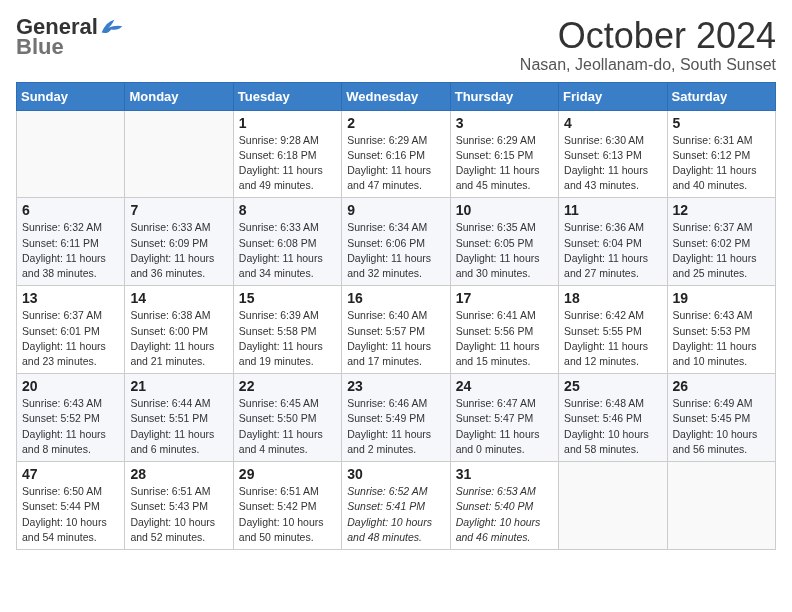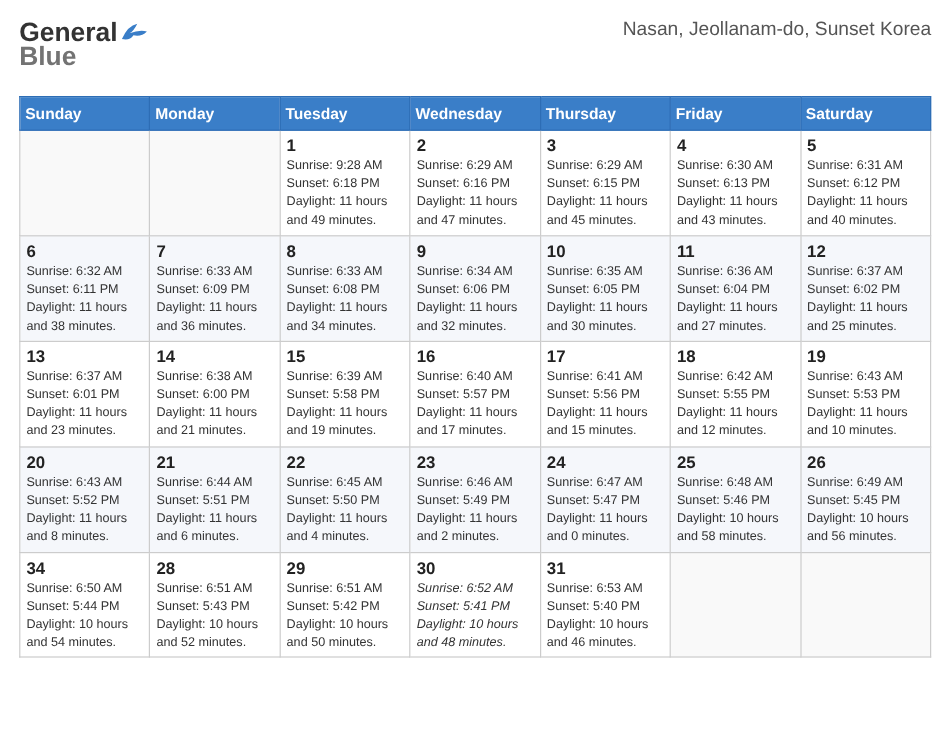--- a/index.html
+++ b/index.html
@@ -44,21 +44,21 @@
       color: #333;
       line-height: 1.1;
     }
     .location {
       font-size: 16px;
       color: #555;
     }
     .calendar {
       width: 100%;
       border-collapse: collapse;
-      margin-top: 20px;
+      margin-top: 8px;
     }
     .calendar thead th {
       background-color: #3a7ec8;
       color: #fff;
       font-size: 13px;
       font-weight: bold;
       padding: 6px 4px;
       text-align: left;
       border: 1px solid #2d6db5;
     }
@@ -98,21 +98,22 @@
   <div class="logo">
     <div class="logo-text">
       <span class="logo-general">General</span>
       <svg class="logo-bird" viewBox="0 0 30 22" fill="#3a7ec8">
         <path d="M2,18 Q8,4 18,2 Q14,10 10,12 Q20,8 28,10 Q22,16 14,14 Q10,20 2,18Z"></path>
       </svg>
     </div>
     <div style="font-size:22px; font-weight:bold; color:#737373; margin-top:-4px;">Blue</div>
   </div>
   <div class="title-block">
-    <div class="location">Nasan, Jeollanam-do, Sunset Korea</div>
+    <div class="month-title">October 2024</div>
+    <div class="location">Nasan, Jeollanam-do, South Sunset</div>
   </div>
 </div>
 
 <table class="calendar">
   <thead>
     <tr>
     <th>Sunday</th>
         <th>Monday</th>
         <th>Tuesday</th>
         <th>Wednesday</th>
@@ -283,21 +284,21 @@
         </td>
         <td>
           <span class="day-number">26</span>
           <div class="day-info" style="white-space: pre-line;">Sunrise: 6:49 AM
 Sunset: 5:45 PM
 Daylight: 10 hours and 56 minutes.</div>
         </td>
       </tr>
       <tr>
         <td>
-          <span class="day-number">34</span>
+          <span class="day-number">47</span>
           <div class="day-info" style="white-space: pre-line;">Sunrise: 6:50 AM
 Sunset: 5:44 PM
 Daylight: 10 hours and 54 minutes.</div>
         </td>
         <td>
           <span class="day-number">28</span>
           <div class="day-info" style="white-space: pre-line;">Sunrise: 6:51 AM
 Sunset: 5:43 PM
 Daylight: 10 hours and 52 minutes.</div>
         </td>
@@ -308,21 +309,21 @@
 Daylight: 10 hours and 50 minutes.</div>
         </td>
         <td>
           <span class="day-number">30</span>
           <div class="day-info" style="white-space: pre-line; font-style: italic;">Sunrise: 6:52 AM
 Sunset: 5:41 PM
 Daylight: 10 hours and 48 minutes.</div>
         </td>
         <td>
           <span class="day-number">31</span>
-          <div class="day-info" style="white-space: pre-line;">Sunrise: 6:53 AM
+          <div class="day-info" style="white-space: pre-line; font-style: italic;">Sunrise: 6:53 AM
 Sunset: 5:40 PM
 Daylight: 10 hours and 46 minutes.</div>
         </td>
         <td class="empty-cell"></td>
         <td class="empty-cell"></td>
       </tr>
     </tbody>
 </table>
 
 </body></html>

